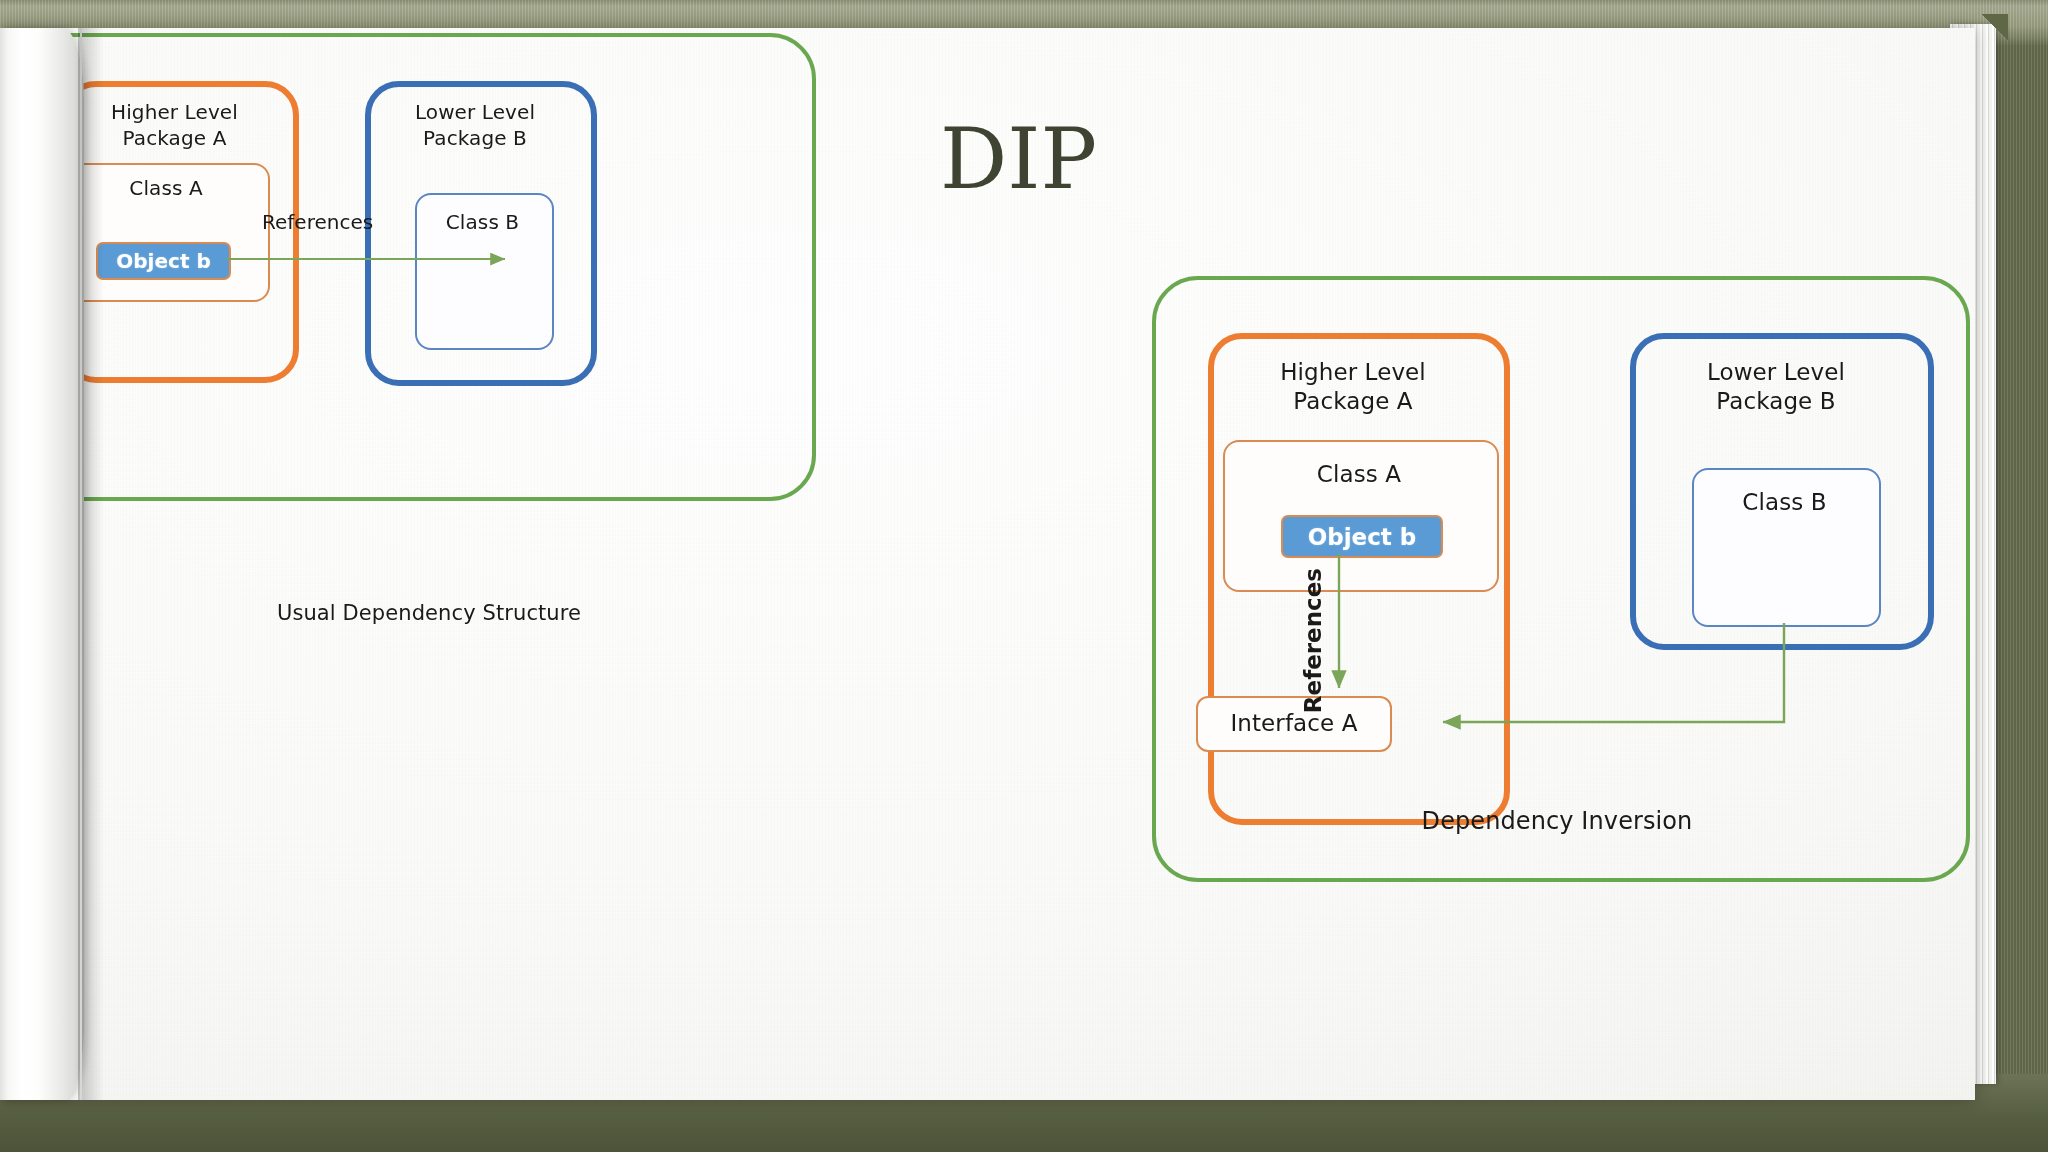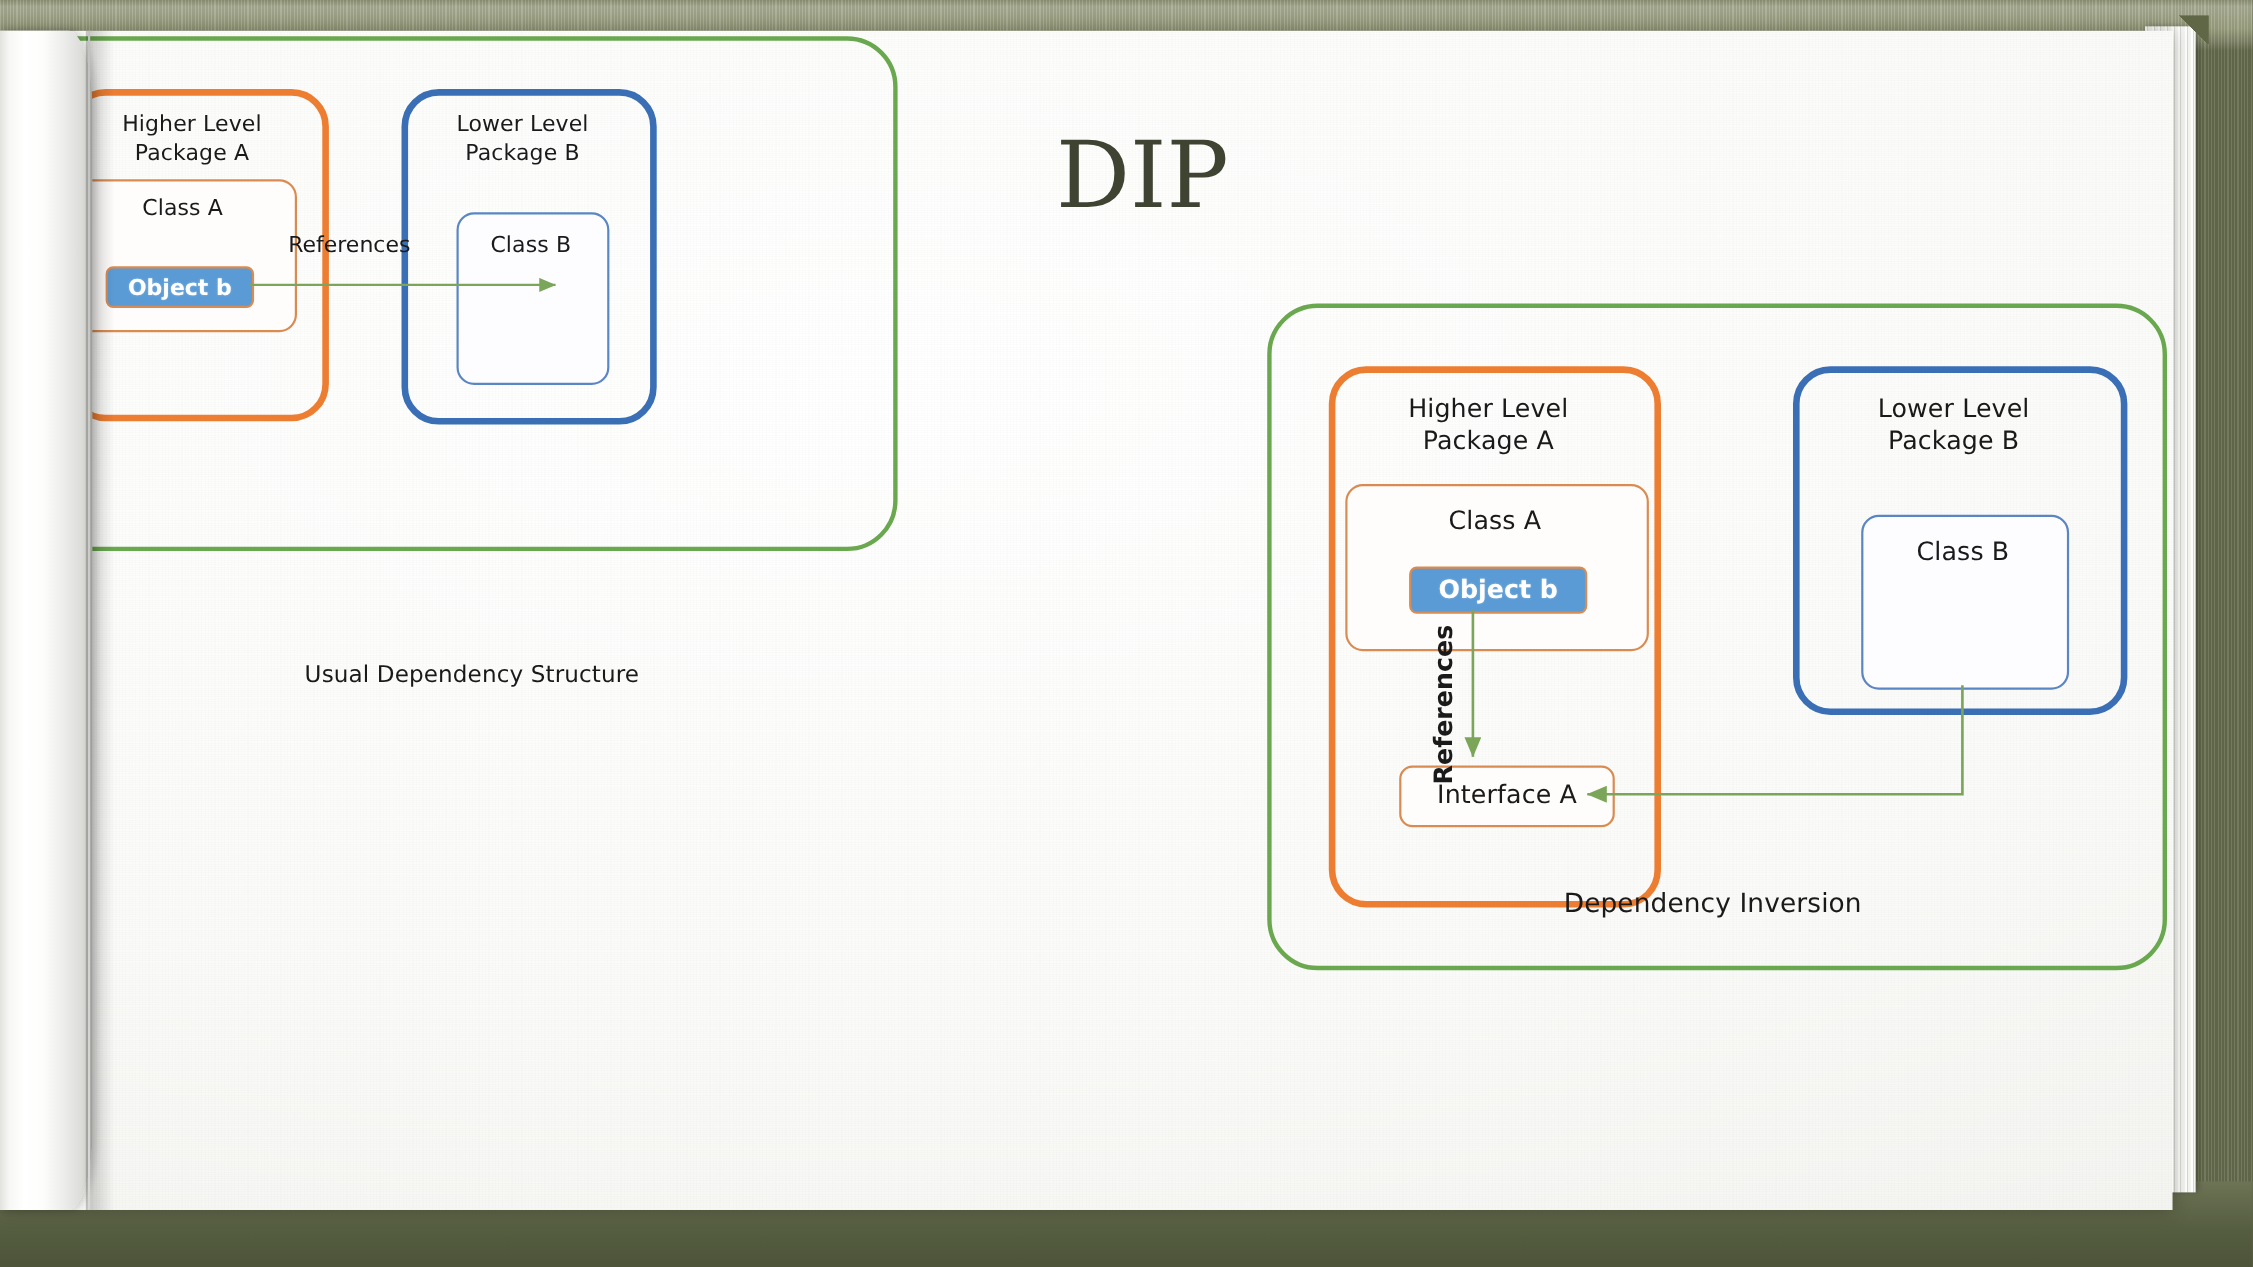--- a/index.html
+++ b/index.html
@@ -145,21 +145,21 @@
   <div id="fabric-texture"></div>
 </div>
 <div id="page-stack"></div>
 <div id="page-stack-corner"></div>
 
 <div id="slide-page">
   <div id="paper-grain"></div>
 
   <div id="canvas">
 
-    <div id="slide-title" style="left:940px;top:82px;font-size:84px;margin-left:20px;">DIP</div>
+    <div id="slide-title" style="left:940px;top:82px;font-size:84px;">DIP</div>
 
     <div class="pkg-outer-green" style="left:18px;top:5px;width:790px;height:460px;"></div>
 
     <div class="pkg-orange" style="left:62px;top:53px;width:225px;height:290px;"></div>
     <div class="pkg-title diagram-text" style="left:62px;top:72px;width:225px;font-size:20px;"><span>Higher Level</span><br><span>Package A</span></div>
 
     <div class="class-box" style="left:66px;top:135px;width:200px;height:135px;"></div>
     <div class="diagram-text" style="position:absolute;left:66px;top:148px;width:200px;font-size:20px;">Class A</div>
 
     <div class="object-chip" style="left:96px;top:214px;width:131px;height:34px;font-size:20px;">Object b</div>
@@ -177,21 +177,21 @@
     <div class="pkg-outer-green" style="left:1152px;top:248px;width:810px;height:598px;"></div>
 
     <div class="pkg-orange" style="left:1208px;top:305px;width:290px;height:480px;"></div>
     <div class="pkg-title diagram-text" style="left:1208px;top:330px;width:290px;font-size:23px;"><span>Higher Level</span><br><span>Package A</span></div>
 
     <div class="class-box" style="left:1223px;top:412px;width:272px;height:148px;"></div>
     <div class="diagram-text" style="position:absolute;left:1223px;top:432px;width:272px;font-size:23px;">Class A</div>
 
     <div class="object-chip" style="left:1281px;top:487px;width:158px;height:39px;font-size:23px;">Object b</div>
 
-    <div class="iface-box diagram-text" style="left:1272px;top:668px;width:192px;height:52px;font-size:23px;">Interface A</div>
+    <div class="iface-box diagram-text" style="left:1196px;top:668px;width:192px;height:52px;font-size:23px;">Interface A</div>
 
     <div class="vertical-label" style="left:1300px;top:540px;font-size:23px;">References</div>
 
     <div class="pkg-blue" style="left:1630px;top:305px;width:292px;height:305px;"></div>
     <div class="pkg-title diagram-text" style="left:1630px;top:330px;width:292px;font-size:23px;"><span>Lower Level</span><br><span>Package B</span></div>
 
     <div class="class-box-blue" style="left:1692px;top:440px;width:185px;height:155px;"></div>
     <div class="diagram-text" style="position:absolute;left:1692px;top:460px;width:185px;font-size:23px;">Class B</div>
 
     <div class="caption diagram-text" style="left:1152px;top:778px;width:810px;font-size:24px;font-weight:500;">Dependency Inversion</div>

